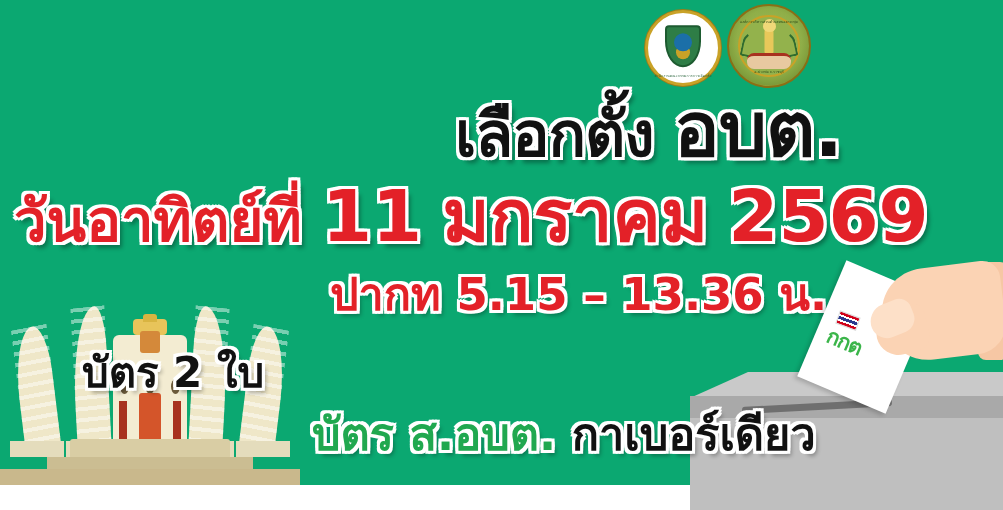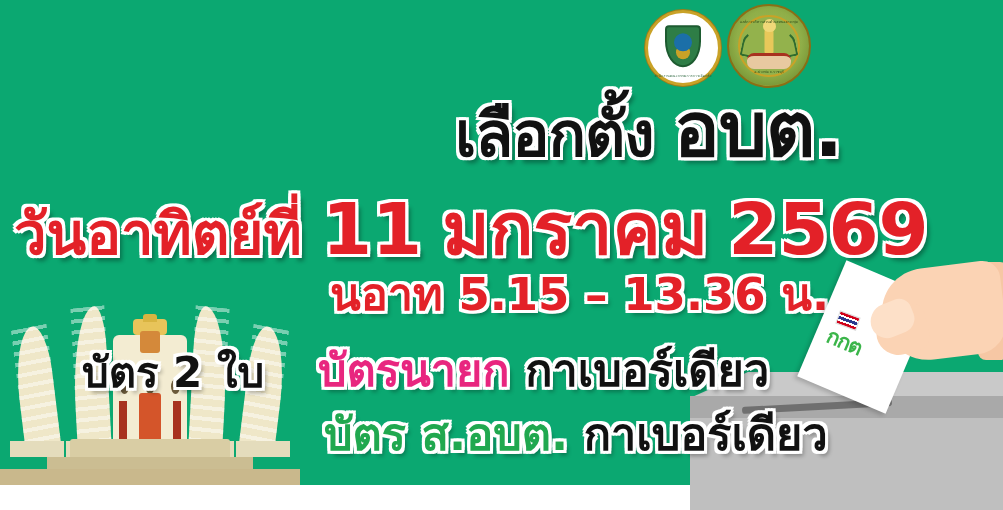--- a/index.html
+++ b/index.html
@@ -241,21 +241,20 @@
   .headline .big{font-size:76px;}
 
   .dateline{
     left:14px;top:180px;
     font-size:58px;
     color:#E32128;
     text-shadow:
       -3px -3px 0 #fff, 3px -3px 0 #fff, -3px 3px 0 #fff, 3px 3px 0 #fff,
       0 -3px 0 #fff, 0 3px 0 #fff, -3px 0 0 #fff, 3px 0 0 #fff,
       5px 6px 4px rgba(0,0,0,.33);
-    margin-top: 13px;
   }
   .dateline .big{font-size:72px;}
 
   .timeline{
     left:330px;top:272px;
     font-size:45px;
     color:#E32128;
     text-shadow:
       -3px -3px 0 #fff, 3px -3px 0 #fff, -3px 3px 0 #fff, 3px 3px 0 #fff,
       0 -3px 0 #fff, 0 3px 0 #fff, -3px 0 0 #fff, 3px 0 0 #fff,
@@ -274,21 +273,21 @@
   .ballot-line{
     font-size:45px;
     text-shadow:
       -3px -3px 0 #fff, 3px -3px 0 #fff, -3px 3px 0 #fff, 3px 3px 0 #fff,
       0 -3px 0 #fff, 0 3px 0 #fff, -3px 0 0 #fff, 3px 0 0 #fff,
       4px 5px 4px rgba(0,0,0,.33);
   }
   .line-mayor{left:318px;top:348px;}
   .line-member{left:312px;top:412px;}
   .c-magenta{color:#E8267F;}
-  .c-green{color:#20A84F;margin-left:12px;}
+  .c-green{color:#20A84F;}
   .c-black{color:#111111;}
 </style>
 </head>
 <body>
 
 <div id="banner">
 
   <div class="green-field"></div>
 
   <div class="emblems">
@@ -341,21 +340,21 @@
   </div>
 
   <div class="txt dateline">
     <span>วันอาทิตย์ที่</span>
     <span class="big">11</span>
     <span class="big">มกราคม</span>
     <span class="big">2569</span>
   </div>
 
   <div class="txt timeline">
-    <span>นอาท</span>
+    <span>ปากท</span>
     <span>5.15</span>
     <span>–</span>
     <span>13.36</span>
     <span>น.</span>
   </div>
 
   <div class="txt twocards">บัตร 2 ใบ</div>
 
   <div class="box-top-wedge"></div>
   <div class="ballotbox">
@@ -367,23 +366,19 @@
     <div class="mark">กกต</div>
   </div>
 
   <div class="hand">
     <div class="cuff"></div>
     <div class="palm"></div>
     <div class="knuckle"></div>
     <div class="thumb"></div>
   </div>
 
-  <div class="txt ballot-line line-mayor">
-    <span class="c-magenta">บัตรนายก</span>
-    <span class="c-black">กาเบอร์เดียว</span>
-  </div>
 
   <div class="txt ballot-line line-member">
     <span class="c-green">บัตร  ส.อบต.</span>
     <span class="c-black">กาเบอร์เดียว</span>
   </div>
 
 </div>
 
 </body></html>

